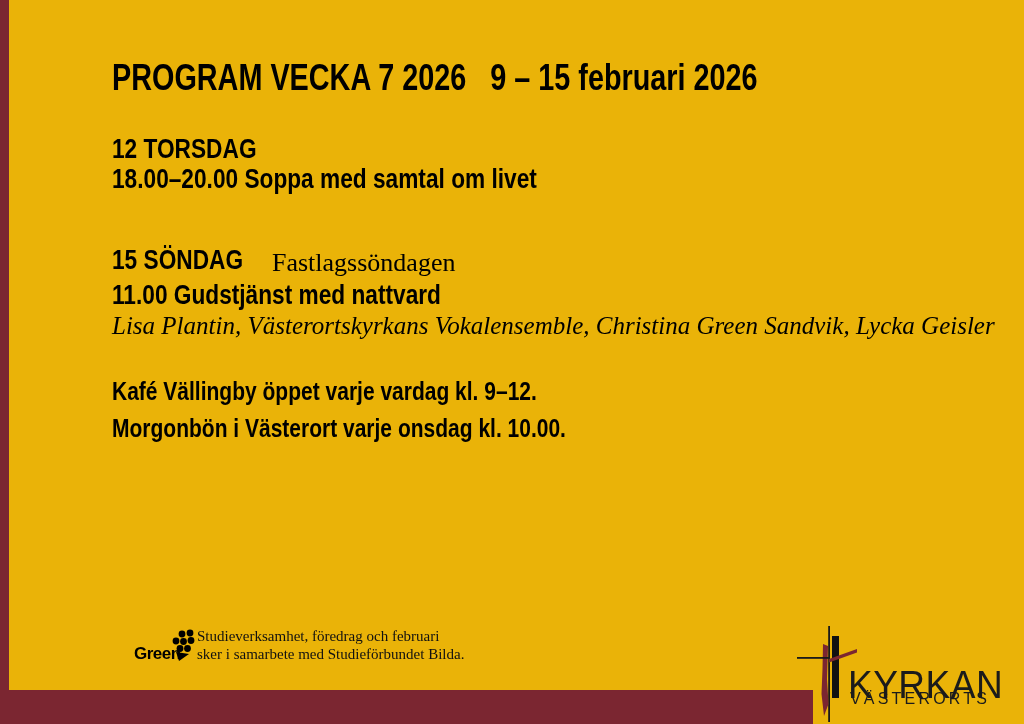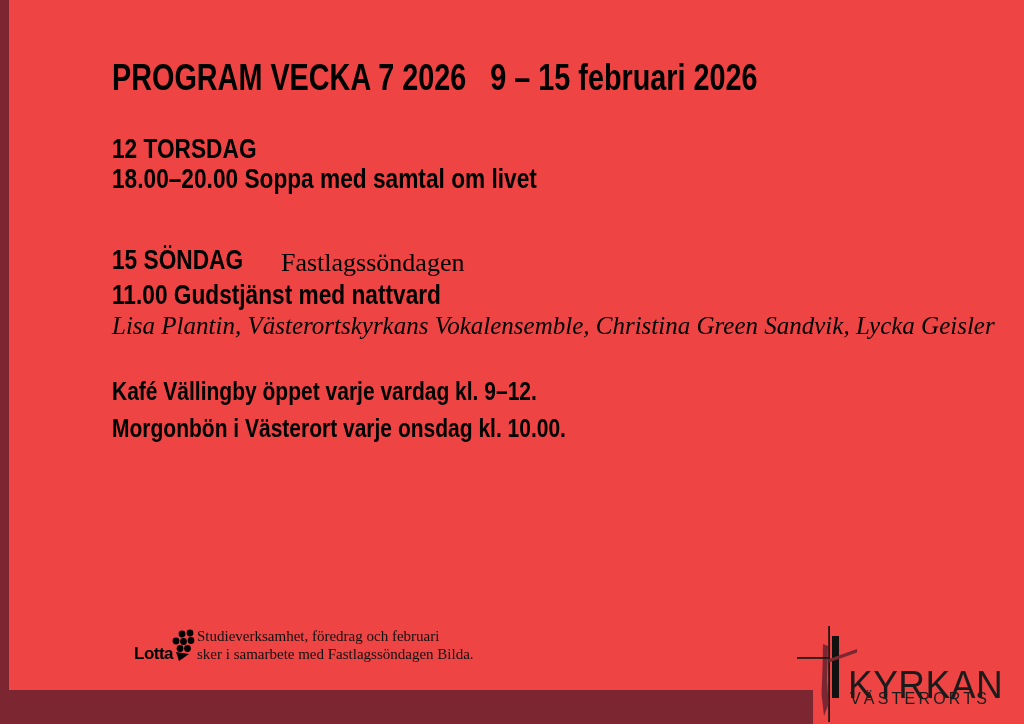--- a/index.html
+++ b/index.html
@@ -2,21 +2,21 @@
 <html style="--maroon: #7B2631;"><head>
 <meta charset="utf-8">
 <style>
   :root { --maroon: #7B2631; --ink: #000000; }
   * { box-sizing: border-box; }
   html, body { margin: 0; padding: 0; background: #888; }
   .page {
     position: relative;
     width: 1024px; height: 724px;
     margin: 0 auto;
-    background: #ef4444;
+    background: #eab308;
     overflow: hidden;
     font-family: "Liberation Sans", sans-serif;
     color: var(--ink);
   }
   .bar-left {
     position: absolute; left: 0; top: 0;
     width: 9px; height: 724px;
     background: var(--maroon);
   }
   .bar-bottom {
@@ -36,21 +36,21 @@
   .title { font-size: 36px; transform: scaleX(0.80); }
   .notice { font-size: 25px; }
   .serifline {
     position: absolute; left: 112px;
     white-space: pre;
     font-family: "Liberation Serif", serif;
     font-size: 25px;
     line-height: 1.1;
   }
   .subtitle {
-    left: 281px;
+    left: 272px;
     font-size: 26px;
   }
   .participants-italic { font-style: italic; }
   .bilda-wordmark {
     position: absolute; left: 134px; top: 644px;
     font-weight: 700; font-size: 17px;
     letter-spacing: -0.5px;
   }
   .bilda-icon { position: absolute; left: 168px; top: 628px; }
   .bilda-text {
@@ -93,37 +93,37 @@
   <div class="hline" style="top:166px">18.00–20.00 Soppa med samtal om livet</div>
 
   <div class="hline" style="top:247px">15 SÖNDAG</div>
   <div class="serifline subtitle" style="top:249px">Fastlagssöndagen</div>
   <div class="hline" style="top:282px">11.00 Gudstjänst med nattvard</div>
   <div class="serifline participants-italic" style="top:312px">Lisa Plantin, Västerortskyrkans Vokalensemble, Christina Green Sandvik, Lycka Geisler</div>
 
   <div class="hline notice" style="top:379px">Kafé Vällingby öppet varje vardag kl. 9–12.</div>
   <div class="hline notice" style="top:416px">Morgonbön i Västerort varje onsdag kl. 10.00.</div>
 
-  <div class="bilda-wordmark">Lotta</div>
+  <div class="bilda-wordmark">Green</div>
   <span class="bilda-icon">
     <svg width="29" height="34" viewBox="0 0 29 34" xmlns="http://www.w3.org/2000/svg">
       <g fill="#000000">
         <circle cx="14" cy="6" r="3.4"></circle>
         <circle cx="22" cy="5" r="3.4"></circle>
         <circle cx="8" cy="13" r="3.4"></circle>
         <circle cx="15.5" cy="13.5" r="3.4"></circle>
         <circle cx="23" cy="12.5" r="3.4"></circle>
         <circle cx="12" cy="20.5" r="3.4"></circle>
         <circle cx="19.5" cy="20.5" r="3.4"></circle>
         <polygon points="8,24 21,26 11,33"></polygon>
       </g>
     </svg>
   </span>
   <div class="bilda-text"><span>Studieverksamhet, föredrag och februari</span>
-<span>sker i samarbete med Fastlagssöndagen Bilda.</span></div>
+<span>sker i samarbete med Studieförbundet Bilda.</span></div>
 
   <span class="cross-icon">
     <svg width="72" height="100" viewBox="0 0 72 100" xmlns="http://www.w3.org/2000/svg">
 
       <rect x="35.2" y="2" width="1.8" height="96" fill="#1a1a1a"></rect>
 
       <rect x="39" y="12" width="7" height="62" fill="#111111"></rect>
 
       <path d="M30 20 L35 22 L34 55 L35.5 80 L31 92 L28.5 70 L29.5 45 Z" fill="#7B2631"></path>
 

